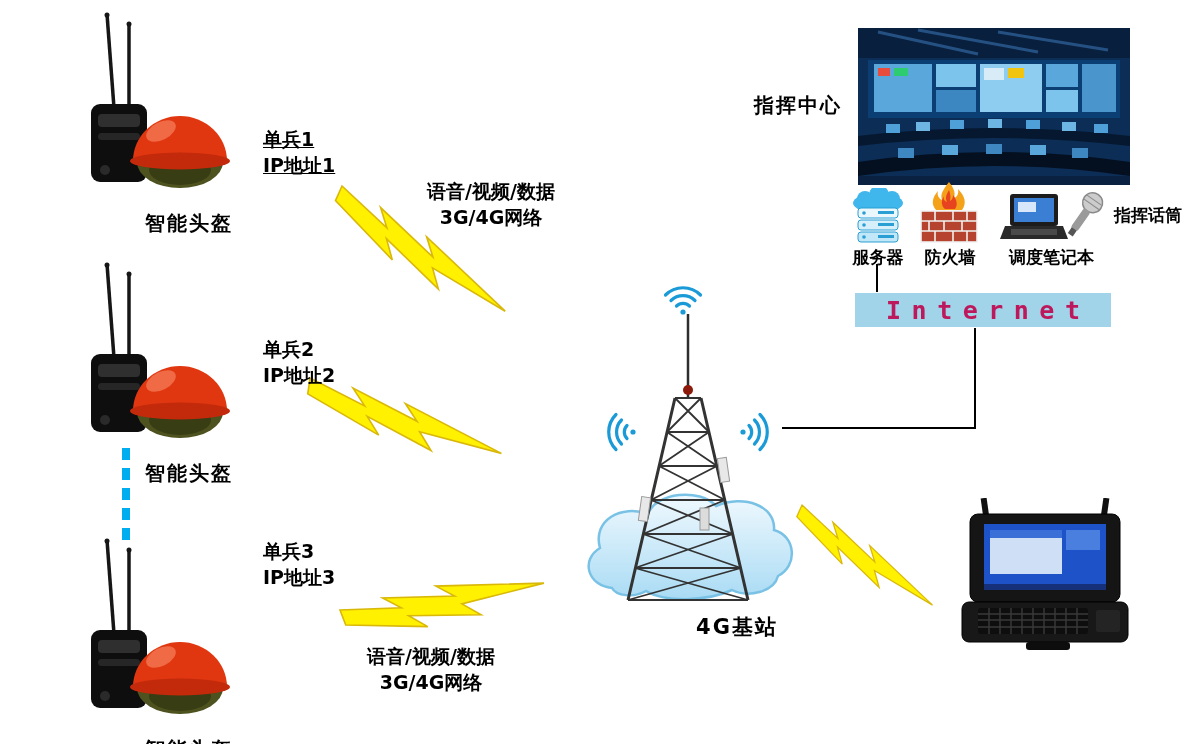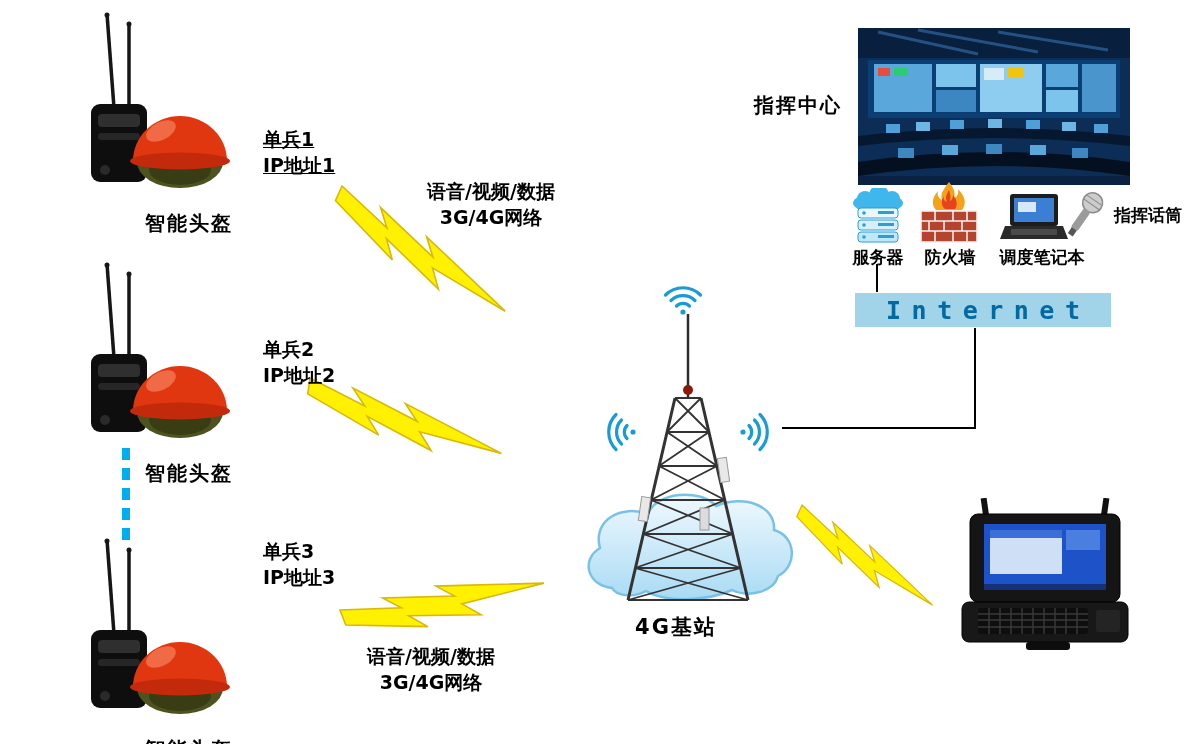--- a/index.html
+++ b/index.html
@@ -20,21 +20,21 @@
   .soldier { font-size:19px; }
   .linklabel { font-size:19px; text-align:center; }
   .iconlabel { font-size:17px; text-align:center; font-weight:700; }
   .biglabel { font-size:21px; text-align:center; letter-spacing:2px; }
 
   #dotted-line { position:absolute; left:122px; top:448px; width:8px; height:100px; z-index:2;
      background:repeating-linear-gradient(to bottom,#00aeef 0 12px,transparent 12px 20px); }
 
   #internet-bar { position:absolute; left:855px; top:293px; width:256px; height:34px; z-index:2;
      background:#a2d4e9; display:flex; align-items:center; justify-content:center; }
-  #internet-bar span { color:#0369a1; font-family:"DejaVu Sans Mono","Liberation Mono",monospace;
+  #internet-bar span { color:#be185d; font-family:"DejaVu Sans Mono","Liberation Mono",monospace;
      font-size:25px; font-weight:700; letter-spacing:0.42em; margin-right:-0.42em; }
 
   svg { display:block; }
 </style>
 </head>
 <body>
 
 <div id="canvas">
 
   <svg id="overlay" viewBox="0 0 1185 744">
@@ -144,21 +144,21 @@
 
   <div class="txt linklabel" style="left:400px; top:178px; width:182px;">
     <div>语音/视频/数据</div>
     <div>3G/4G网络</div>
   </div>
   <div class="txt linklabel" style="left:345px; top:643px; width:172px;">
     <div>语音/视频/数据</div>
     <div>3G/4G网络</div>
   </div>
 
-  <div class="txt biglabel" style="left:611px; top:613px; width:130px;">4G基站</div>
+  <div class="txt biglabel" style="left:672px; top:613px; width:130px;">4G基站</div>
 
   <div class="abs" style="left:858px; top:28px;">
     <svg width="272" height="157" viewBox="0 0 272 157">
       <rect width="272" height="157" fill="#0c2d55"></rect>
       <rect width="272" height="30" fill="#081f3e"></rect>
       <path d="M20 4 L120 26 M60 2 L180 24 M140 4 L250 22" stroke="#2a5a8f" stroke-width="3" opacity="0.85"></path>
       <rect x="10" y="32" width="252" height="58" fill="#0b3f74"></rect>
       <rect x="16" y="36" width="58" height="48" fill="#5aa7dc"></rect>
       <rect x="78" y="36" width="40" height="23" fill="#7cc4ec"></rect>
       <rect x="78" y="62" width="40" height="22" fill="#3c86c2"></rect>
@@ -245,21 +245,21 @@
         <circle cx="22" cy="12" r="10" fill="#cccccc" stroke="#8a8a8a" stroke-width="1.5"></circle>
         <path d="M13 9 H31 M13 14 H31" stroke="#8a8a8a" stroke-width="1"></path>
         <rect x="18" y="21" width="8" height="24" rx="3" fill="#9a9a9a"></rect>
         <rect x="19" y="44" width="6" height="7" fill="#555"></rect>
       </g>
     </svg>
   </div>
 
   <div class="txt iconlabel" style="left:840px; top:246px; width:76px;">服务器</div>
   <div class="txt iconlabel" style="left:912px; top:246px; width:76px;">防火墙</div>
-  <div class="txt iconlabel" style="left:990px; top:246px; width:104px;">调度笔记本</div>
+  <div class="txt iconlabel" style="left:990px; top:246px; width:104px;text-align:right;">调度笔记本</div>
   <div class="txt iconlabel" style="left:1102px; top:204px; width:80px; text-align:right;">指挥话筒</div>
 
   <div id="internet-bar">
     <span>Internet</span>
   </div>
 
   <div class="abs" style="left:960px; top:498px;">
     <svg width="172" height="152" viewBox="0 0 172 152">
       <rect x="22" y="0" width="6" height="20" fill="#111" transform="rotate(-8 25 10)"></rect>
       <rect x="142" y="0" width="6" height="20" fill="#111" transform="rotate(8 145 10)"></rect>

